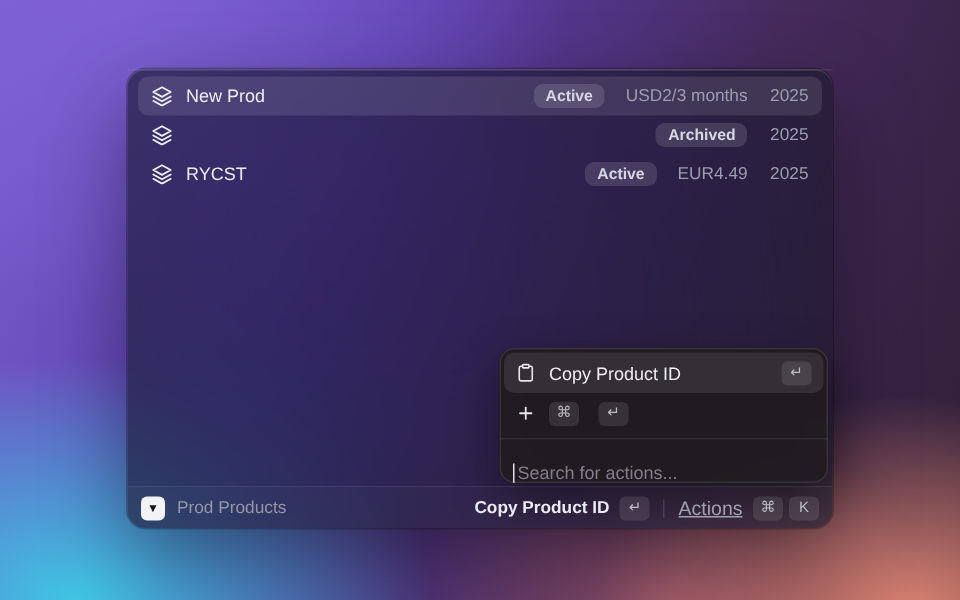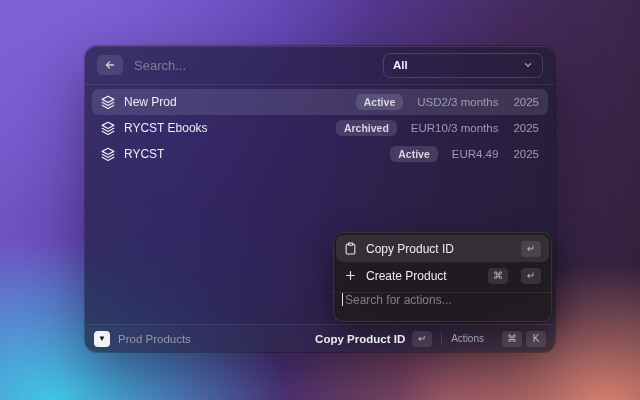--- a/index.html
+++ b/index.html
@@ -94,21 +94,21 @@
   .popup-row.selected { background: rgba(255,255,255,0.09); }
   .popup-row .p-icon { color: #e6e6ec; display: flex; flex: 0 0 auto; }
   .popup-label { font-size: 12px; font-weight: 500; color: #eeeef3; flex: 1; white-space: nowrap; }
   .key {
     min-width: 20px; height: 16px; padding: 0 4px; border-radius: 4px;
     background: rgba(255,255,255,0.10); color: #bcbcc6;
     font-size: 10px; line-height: 16px; text-align: center; flex: 0 0 auto;
   }
   .key + .key { margin-left: 4px; }
   .popup-divider { height: 1px; background: rgba(255,255,255,0.08); }
-  .popup-search { height: 29px; display: flex; align-items: flex-start; padding: 0 9px; }
+  .popup-search { height: 29px; display: flex; align-items: flex-end; padding: 0 9px; }
   .caret { width: 1px; height: 13px; background: #e0e0ea; margin-right: 2px; flex: 0 0 auto; }
   .popup-search input {
     flex: 1; background: transparent; border: none; outline: none;
     font-family: inherit; font-size: 12px; color: #e8e8ee; min-width: 0;
   }
   .popup-search input::placeholder { color: #807f8b; }
 
   
   .footer {
     position: absolute; left: 0; right: 0; bottom: 0; height: 28px;
@@ -119,48 +119,29 @@
   }
   .logo {
     width: 16px; height: 16px; border-radius: 4px; background: #f3f3f5;
     color: #141418; font-size: 8px; line-height: 16px; text-align: center;
     flex: 0 0 auto; font-weight: 700;
   }
   .ext-label { font-size: 11.5px; color: #9697a8; margin-left: 8px; }
   .f-spacer { flex: 1; }
   .primary-action { font-size: 11.5px; font-weight: 700; color: #eaebf3; margin-right: 7px; cursor: pointer; }
   .footer-sep { width: 1px; height: 12px; background: rgba(255,255,255,0.13); margin: 0 9px; }
-  .actions-label { font-size: 10px; font-weight: 500; color: #a0a1b2; margin-right: 18px; cursor: pointer; }
+  .actions-label { font-size: 13px; font-weight: 500; color: #a0a1b2; margin-right: 7px; cursor: pointer; text-decoration: underline; }
 </style>
 </head>
 <body>
 
 <div class="bg"></div>
 
 <div class="window">
 
-  <div class="header">
-    <div class="back-btn">
-      <span style="display:flex">
-        <svg width="12" height="12" viewBox="0 0 24 24" fill="none" stroke="currentColor" stroke-width="2.6" stroke-linecap="round" stroke-linejoin="round">
-            <path d="M19 12H5"></path>
-            <path d="M11 18l-6-6 6-6"></path>
-          </svg>
-      </span>
-    </div>
-    <input class="search-input" type="text" placeholder="Search..." style="">
-    <div class="dropdown">
-      <span class="dropdown-value">All</span>
-      <span class="chev">
-        <svg width="10" height="10" viewBox="0 0 24 24" fill="none" stroke="currentColor" stroke-width="3" stroke-linecap="round" stroke-linejoin="round">
-            <path d="M6 9l6 6 6-6"></path>
-          </svg>
-      </span>
-    </div>
-  </div>
 
   <div class="h-divider"></div>
 
   <div class="list">
 
     <div class="row selected">
       <span class="r-icon">
         <svg width="14" height="14" viewBox="0 0 24 24" fill="none" stroke="currentColor" stroke-width="2" stroke-linecap="round" stroke-linejoin="round">
             <path d="M12 2L2 7.5l10 5.5 10-5.5L12 2z"></path>
             <path d="M2 12.5L12 18l10-5.5"></path>
@@ -175,24 +156,22 @@
     </div>
 
     <div class="row">
       <span class="r-icon">
         <svg width="14" height="14" viewBox="0 0 24 24" fill="none" stroke="currentColor" stroke-width="2" stroke-linecap="round" stroke-linejoin="round">
             <path d="M12 2L2 7.5l10 5.5 10-5.5L12 2z"></path>
             <path d="M2 12.5L12 18l10-5.5"></path>
             <path d="M2 17.5L12 23l10-5.5"></path>
           </svg>
       </span>
-      <span class="row-title">RYCST Ebooks</span>
       <span class="row-spacer"></span>
       <span class="badge">Archived</span>
-      <span class="meta price">EUR10/3 months</span>
       <span class="meta year">2025</span>
     </div>
 
     <div class="row">
       <span class="r-icon">
         <svg width="14" height="14" viewBox="0 0 24 24" fill="none" stroke="currentColor" stroke-width="2" stroke-linecap="round" stroke-linejoin="round">
             <path d="M12 2L2 7.5l10 5.5 10-5.5L12 2z"></path>
             <path d="M2 12.5L12 18l10-5.5"></path>
             <path d="M2 17.5L12 23l10-5.5"></path>
           </svg>
@@ -220,21 +199,20 @@
         <span class="key">↵</span>
       </div>
 
       <div class="popup-row">
         <span class="p-icon">
           <svg width="13" height="13" viewBox="0 0 24 24" fill="none" stroke="currentColor" stroke-width="2.2" stroke-linecap="round">
               <path d="M12 5v14"></path>
               <path d="M5 12h14"></path>
             </svg>
         </span>
-        <span class="popup-label">Create Product</span>
         <span class="key">⌘</span>
         <span class="key">↵</span>
       </div>
 
     </div>
     <div class="popup-divider"></div>
     <div class="popup-search">
       <span class="caret"></span>
       <input type="text" placeholder="Search for actions..." style="">
     </div>

